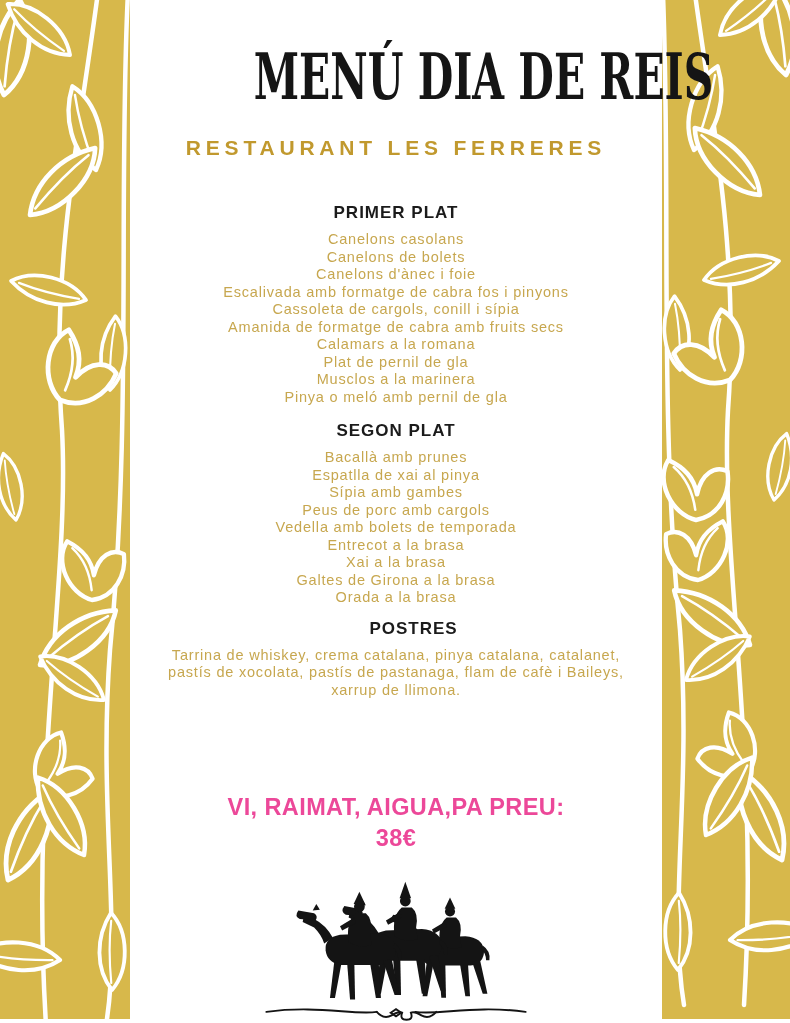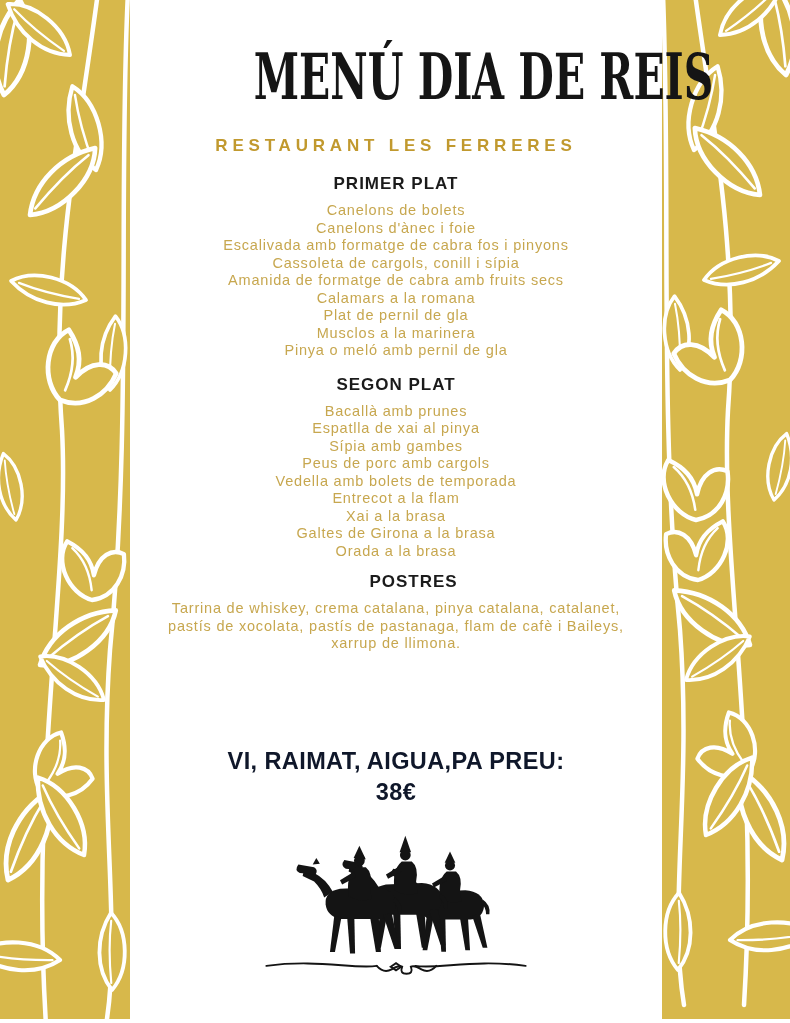--- a/index.html
+++ b/index.html
@@ -14,37 +14,37 @@
   .panel svg{display:block;}
 
   
   .content{position:absolute;left:130px;right:128px;top:0;text-align:center;color:#1b1b1b;}
   .title{
     margin-top:42px;line-height:70px;height:70px;white-space:nowrap;
     font-family:"DejaVu Serif",serif;font-weight:700;font-size:63px;letter-spacing:0px;color:#151515;
   }
   .title span{display:inline-block;transform:scale(0.65,1);transform-origin:50% 50%;}
   .subtitle{
-    margin-top:24px;font-size:17px;font-weight:700;letter-spacing:4.8px;color:#C1992E;white-space:nowrap;
+    margin-top:24px;font-size:21px;font-weight:700;letter-spacing:4.8px;color:#C1992E;white-space:nowrap;
   }
   .section-heading{
     font-size:17px;font-weight:700;letter-spacing:1px;color:#1b1b1b;line-height:18px;
   }
-  .h1st{margin-top:19px;}
+  .h1st{margin-top:44px;}
   .h2nd{margin-top:16px;}
   .h3rd{margin-top:13px;margin-left:35px;}
   .items{margin-top:9px;}
   .menu-item{
     font-size:14.5px;line-height:17.5px;letter-spacing:0.8px;color:#C7A74F;white-space:nowrap;
   }
   .dessert-paragraph{
     margin:9px auto 0;max-width:456px;
     font-size:14.5px;line-height:17.5px;letter-spacing:0.8px;color:#C7A74F;
   }
-  .price{margin-top:93px;font-size:23.5px;font-weight:700;letter-spacing:0.4px;line-height:31px;color:#0f172a;}
+  .price{margin-top:93px;font-size:23.5px;font-weight:700;letter-spacing:0.4px;line-height:31px;color:#ec4899;}
   
   .kings{display:block;margin:16px auto 0;width:324px;height:162px;}
   .ink{fill:#141414;}
   .swash{stroke:#141414;stroke-width:2.2;fill:none;stroke-linecap:round;}
 
   
   .leafbody{fill:#D7B84B;stroke:#ffffff;stroke-width:3.2;stroke-linejoin:round;}
   .midrib{fill:none;stroke:#ffffff;stroke-width:1.8;stroke-linecap:round;}
   .stem{fill:none;stroke:#ffffff;stroke-width:4.5;stroke-linecap:round;}
 </style>
@@ -99,39 +99,40 @@
   <div class="content">
 
     <div class="title">
       <span>MENÚ DIA DE REIS</span>
     </div>
 
     <div class="subtitle">RESTAURANT LES FERRERES</div>
 
     <div class="section-heading h1st">PRIMER PLAT</div>
     <div class="items">
+      <div class="menu-item">Canelons casolans</div>
       <div class="menu-item">Canelons de bolets</div>
       <div class="menu-item">Canelons d'ànec i foie</div>
       <div class="menu-item">Escalivada amb formatge de cabra fos i pinyons</div>
       <div class="menu-item">Cassoleta de cargols, conill i sípia</div>
       <div class="menu-item">Amanida de formatge de cabra amb fruits secs</div>
       <div class="menu-item">Calamars a la romana</div>
       <div class="menu-item">Plat de pernil de gla</div>
       <div class="menu-item">Musclos a la marinera</div>
       <div class="menu-item">Pinya o meló amb pernil de gla</div>
     </div>
 
     <div class="section-heading h2nd">SEGON PLAT</div>
     <div class="items">
       <div class="menu-item">Bacallà amb prunes</div>
       <div class="menu-item">Espatlla de xai al pinya</div>
       <div class="menu-item">Sípia amb gambes</div>
       <div class="menu-item">Peus de porc amb cargols</div>
       <div class="menu-item">Vedella amb bolets de temporada</div>
-      <div class="menu-item">Entrecot a la flam</div>
+      <div class="menu-item">Entrecot a la brasa</div>
       <div class="menu-item">Xai a la brasa</div>
       <div class="menu-item">Galtes de Girona a la brasa</div>
       <div class="menu-item">Orada a la brasa</div>
     </div>
 
     <div class="section-heading h3rd">POSTRES</div>
     <div class="dessert-paragraph">Tarrina de whiskey, crema catalana, pinya catalana, catalanet, pastís de xocolata, pastís de pastanaga, flam de cafè i Baileys, xarrup de llimona.</div>
 
     <div class="price">
       <div>VI, RAIMAT, AIGUA,PA PREU:</div>

